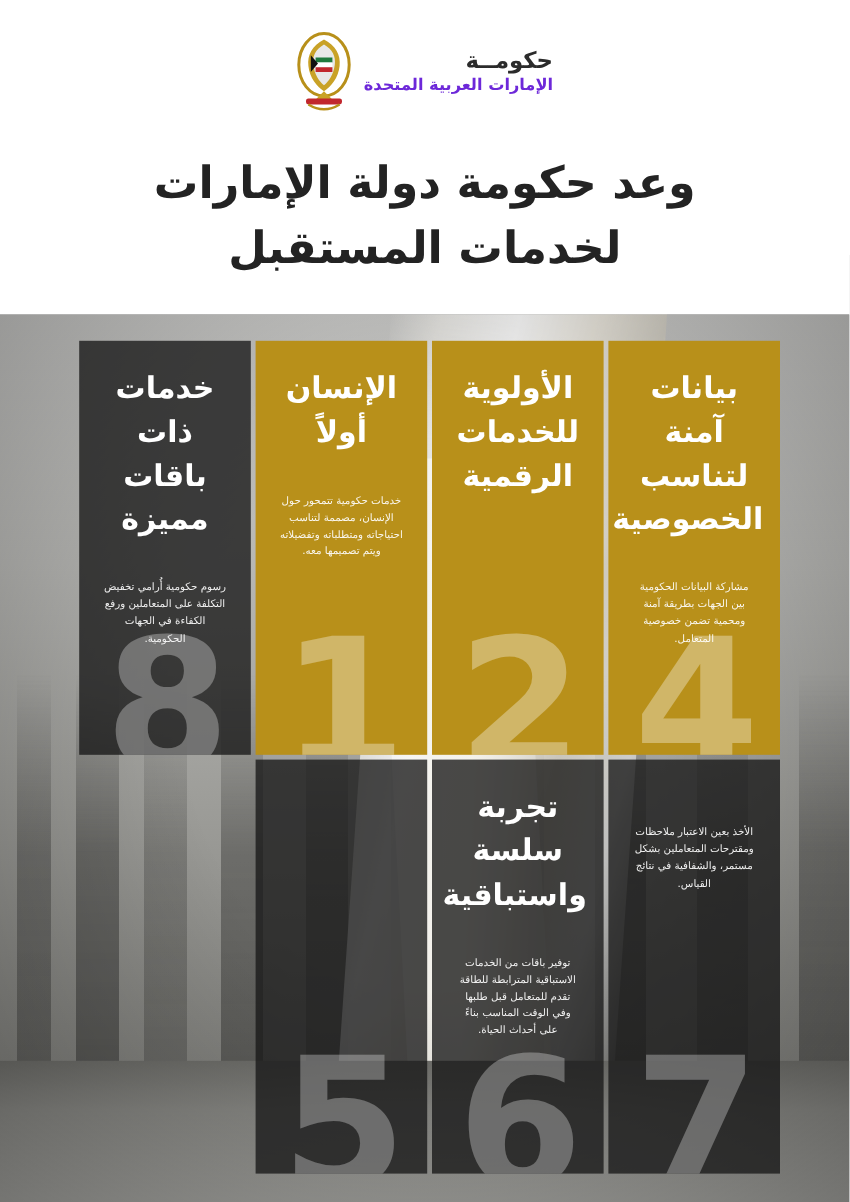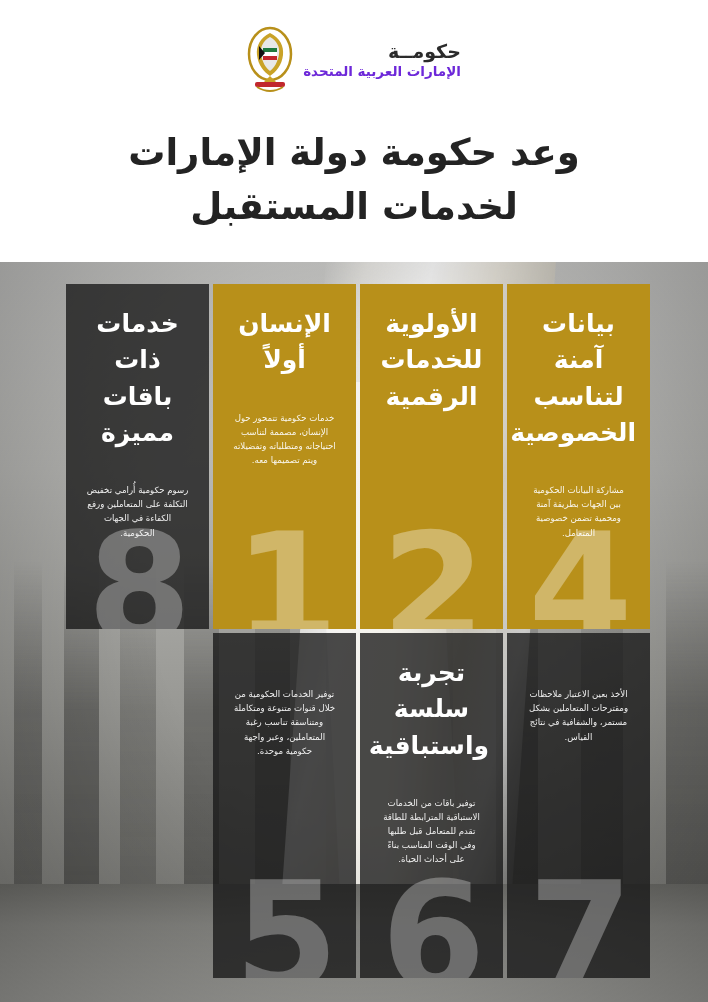--- a/index.html
+++ b/index.html
@@ -297,18 +297,17 @@
       <div class="num">7</div>
     </div>
 
     <div class="card dark">
       <h3>تجربة سلسة واستباقية</h3>
       <p>توفير باقات من الخدمات الاستباقية المترابطة للطاقة تقدم للمتعامل قبل طلبها وفي الوقت المناسب بناءً على أحداث الحياة.</p>
       <div class="num">6</div>
     </div>
 
     <div class="card dark">
-      <p>توفير الخدمات الحكومية من خلال قنوات متنوعة ومتكاملة ومتناسقة تناسب رغبة المتعاملين، وعبر واجهة حكومية موحدة.</p>
       <div class="num">5</div>
     </div>
 
   </div>
 </div>
 
 </body></html>

